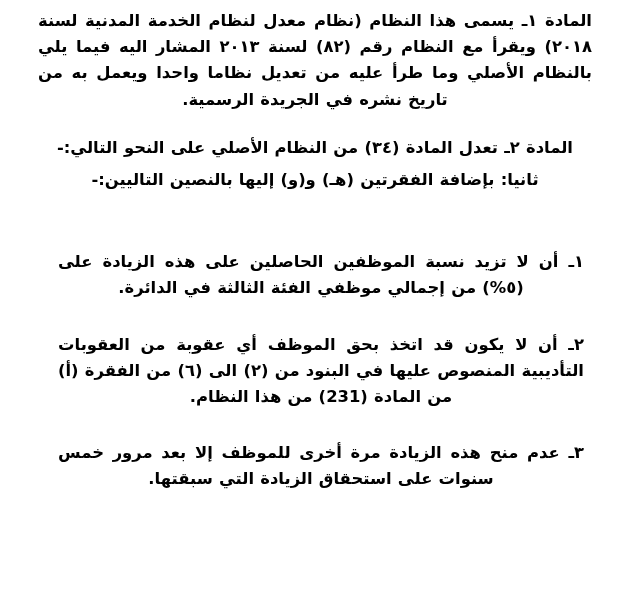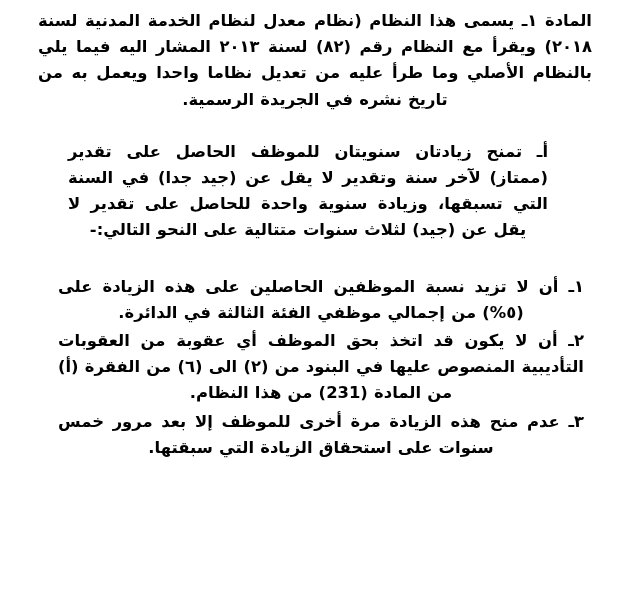--- a/index.html
+++ b/index.html
@@ -65,48 +65,50 @@
   }
 
   .para.indent-2 {
     padding-right: 26px;
     padding-left: 22px;
   }
 
   .para.numbered {
     padding-right: 8px;
     padding-left: 20px;
+    margin-top: 28px;
   }
 
   
   .gap-lg { height: 22px; }
   .gap-md { height: 14px; }
   .gap-xs { height: 2px; }
 
   .spacer { width: 100%; }
 </style>
 </head>
 <body>
 
 <div id="document-page">
 
   <p class="para article block">المادة ١ـ يسمى هذا النظام (نظام معدل لنظام الخدمة المدنية لسنة ٢٠١٨) ويقرأ مع النظام رقم (٨٢) لسنة ٢٠١٣ المشار اليه فيما يلي بالنظام الأصلي وما طرأ عليه من تعديل نظاما واحدا ويعمل به من تاريخ نشره في الجريدة الرسمية.</p>
 
   <div class="spacer gap-lg"></div>
 
+  <p class="para hang-center block">المادة ٢ـ تعدل المادة (٣٤) من النظام الأصلي على النحو التالي:-</p>
 
   <div class="spacer gap-xs"></div>
 
 
   <div class="spacer gap-xs"></div>
 
-  <p class="para indent-1 block">أـ تمنح زيادتان سنويتان للموظف الحاصل على تقدير (ممتاز) لآخر سنة وتقدير لا يقل عن (جيد جدا) في السنة التي تسبقها، وزيادة سنوية واحدة للحاصل على تقدير لا يقل عن (جيد) لثلاث سنوات متتالية على النحو التالي:-</p>
 
   <div class="spacer gap-xs"></div>
 
+  <p class="para hang-center block">ثانيا: بإضافة الفقرتين (هـ) و(و) إليها بالنصين التاليين:-</p>
 
   <div class="spacer gap-md"></div>
 
 
   <div class="spacer gap-md"></div>
 
   <p class="para numbered block">١ـ أن لا تزيد نسبة الموظفين الحاصلين على هذه الزيادة على (٥%) من إجمالي موظفي الفئة الثالثة في الدائرة.</p>
 
   <div class="spacer gap-xs"></div>
 

